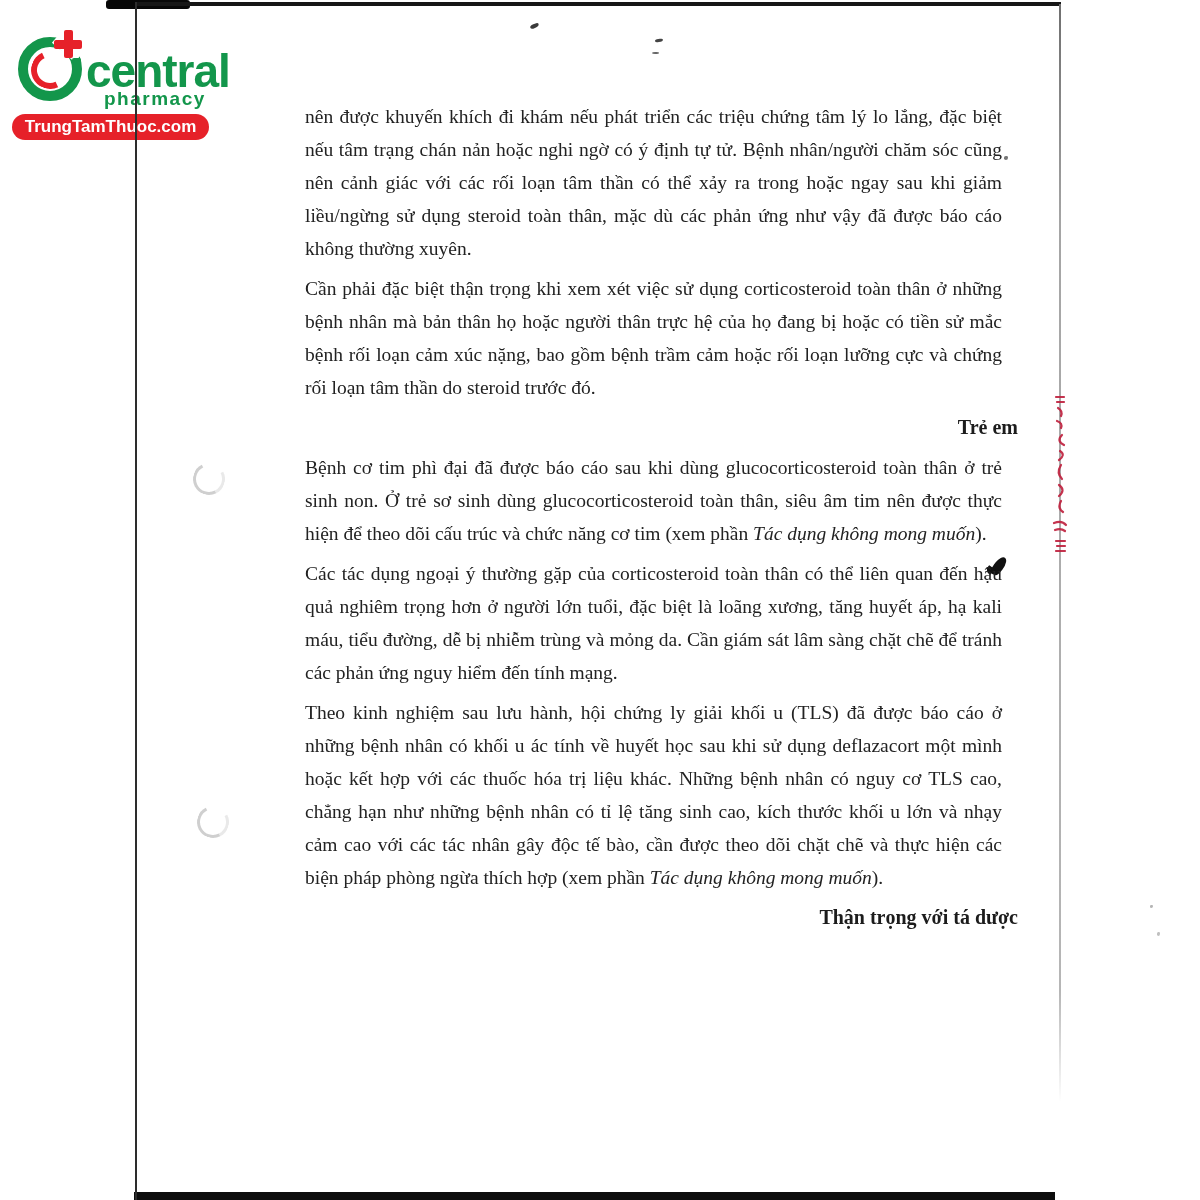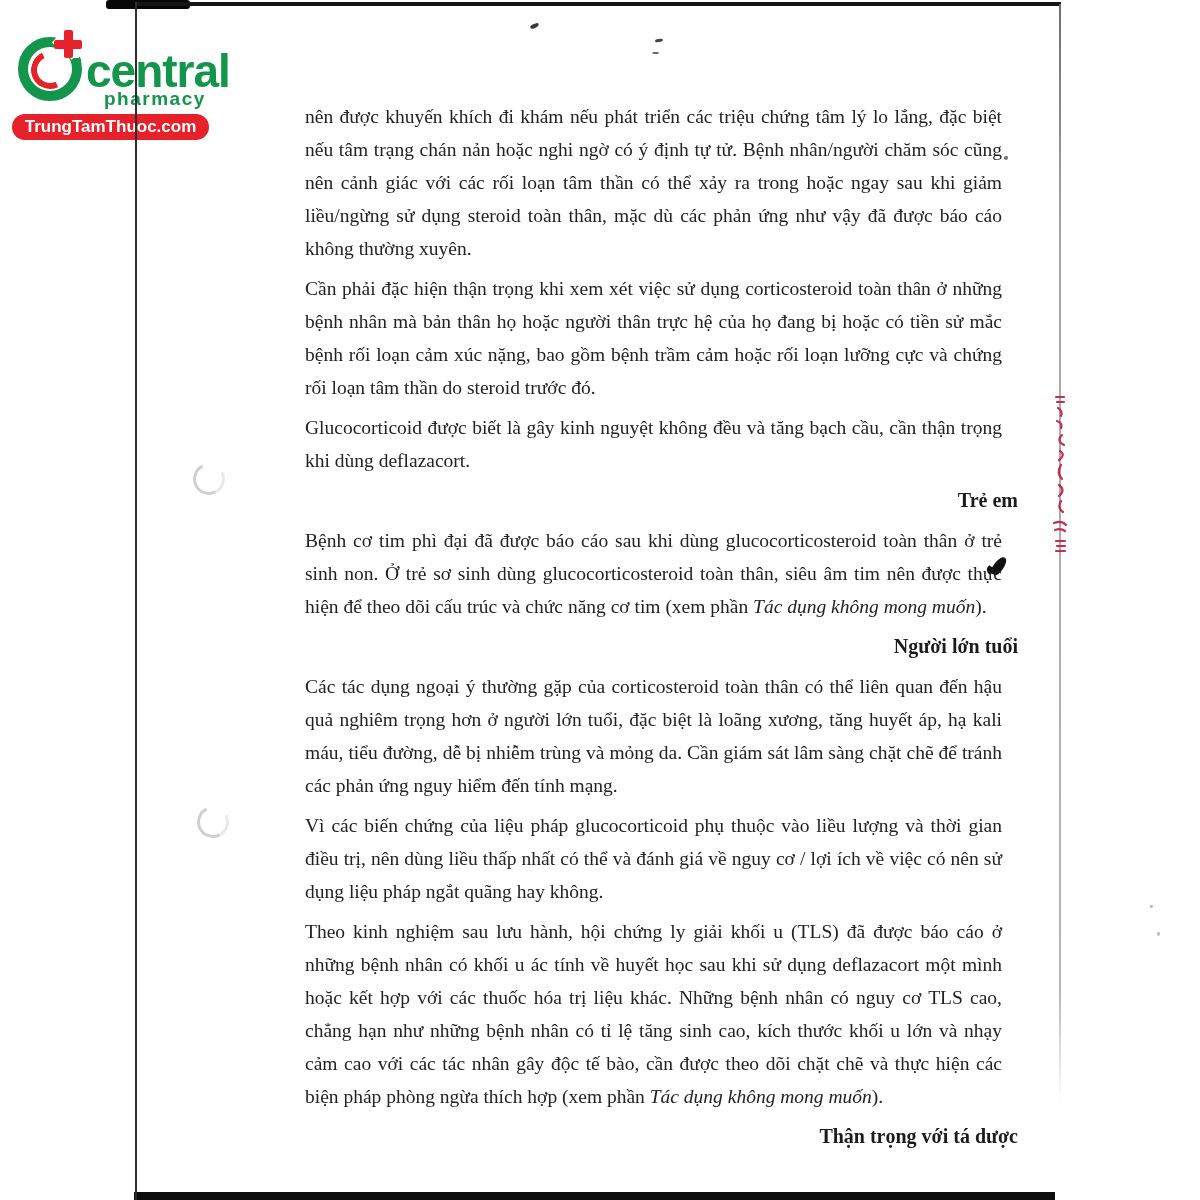--- a/index.html
+++ b/index.html
@@ -112,24 +112,21 @@
       <div class="bar-v"></div>
         <div class="bar-h"></div>
     </div>
     <div class="logo-brand">central</div>
     <div class="logo-tagline">pharmacy</div>
     <div class="logo-badge">TrungTamThuoc.com</div>
   </div>
 
   <div class="doc" id="doc">
       <p><span>nên được khuyến khích đi khám nếu phát triển các triệu chứng tâm lý lo lắng, đặc biệt nếu tâm trạng chán nản hoặc nghi ngờ có ý định tự tử. Bệnh nhân/người chăm sóc cũng nên cảnh giác với các rối loạn tâm thần có thể xảy ra trong hoặc ngay sau khi giảm liều/ngừng sử dụng steroid toàn thân, mặc dù các phản ứng như vậy đã được báo cáo không thường xuyên.</span></p>
-      <p><span>Cần phải đặc hiện thận trọng khi xem xét việc sử dụng corticosteroid toàn thân ở những bệnh nhân mà bản thân họ hoặc người thân trực hệ của họ đang bị hoặc có tiền sử mắc bệnh rối loạn cảm xúc nặng, bao gồm bệnh trầm cảm hoặc rối loạn lưỡng cực và chứng rối loạn tâm thần do steroid trước đó.</span></p>
-      <p><span>Glucocorticoid được biết là gây kinh nguyệt không đều và tăng bạch cầu, cần thận trọng khi dùng deflazacort.</span></p>
+      <p><span>Cần phải đặc biệt thận trọng khi xem xét việc sử dụng corticosteroid toàn thân ở những bệnh nhân mà bản thân họ hoặc người thân trực hệ của họ đang bị hoặc có tiền sử mắc bệnh rối loạn cảm xúc nặng, bao gồm bệnh trầm cảm hoặc rối loạn lưỡng cực và chứng rối loạn tâm thần do steroid trước đó.</span></p>
       <h3><span>Trẻ em</span></h3>
       <p><span>Bệnh cơ tim phì đại đã được báo cáo sau khi dùng glucocorticosteroid toàn thân ở trẻ sinh non. Ở trẻ sơ sinh dùng glucocorticosteroid toàn thân, siêu âm tim nên được thực hiện để theo dõi cấu trúc và chức năng cơ tim (xem phần </span><span class="it">Tác dụng không mong muốn</span><span>).</span></p>
-      <h3><span>Người lớn tuổi</span></h3>
       <p><span>Các tác dụng ngoại ý thường gặp của corticosteroid toàn thân có thể liên quan đến hậu quả nghiêm trọng hơn ở người lớn tuổi, đặc biệt là loãng xương, tăng huyết áp, hạ kali máu, tiểu đường, dễ bị nhiễm trùng và mỏng da. Cần giám sát lâm sàng chặt chẽ để tránh các phản ứng nguy hiểm đến tính mạng.</span></p>
-      <p><span>Vì các biến chứng của liệu pháp glucocorticoid phụ thuộc vào liều lượng và thời gian điều trị, nên dùng liều thấp nhất có thể và đánh giá về nguy cơ / lợi ích về việc có nên sử dụng liệu pháp ngắt quãng hay không.</span></p>
       <p><span>Theo kinh nghiệm sau lưu hành, hội chứng ly giải khối u (TLS) đã được báo cáo ở những bệnh nhân có khối u ác tính về huyết học sau khi sử dụng deflazacort một mình hoặc kết hợp với các thuốc hóa trị liệu khác. Những bệnh nhân có nguy cơ TLS cao, chẳng hạn như những bệnh nhân có tỉ lệ tăng sinh cao, kích thước khối u lớn và nhạy cảm cao với các tác nhân gây độc tế bào, cần được theo dõi chặt chẽ và thực hiện các biện pháp phòng ngừa thích hợp (xem phần </span><span class="it">Tác dụng không mong muốn</span><span>).</span></p>
       <h3><span>Thận trọng với tá dược</span></h3>
     </div>
 
 </div>
 
 </body></html>

